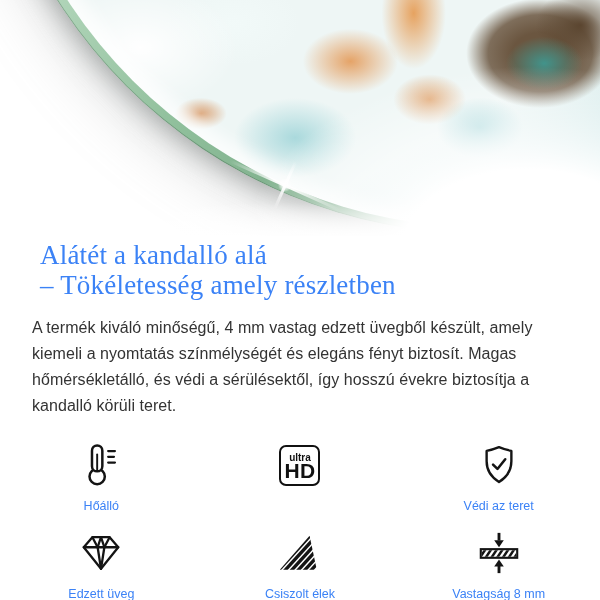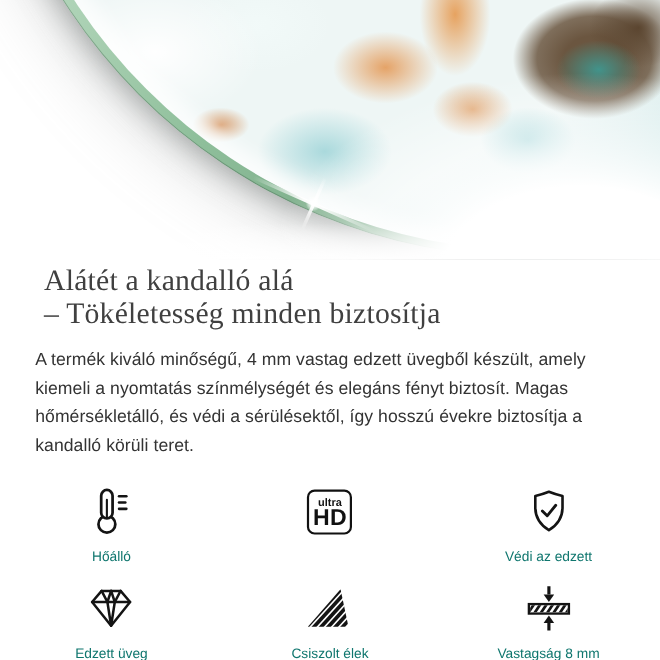--- a/index.html
+++ b/index.html
@@ -43,32 +43,32 @@
     background:linear-gradient(90deg,rgba(255,255,255,0),rgba(255,255,255,0.95) 42% 58%,rgba(255,255,255,0));}
   .sparkle .r2{width:52px;height:2.5px;margin:-1.25px 0 0 -26px;transform:rotate(-66deg);
     background:linear-gradient(90deg,rgba(255,255,255,0),rgba(255,255,255,0.9) 40% 60%,rgba(255,255,255,0));}
   .sparkle .core{position:absolute;left:-7px;top:-7px;width:14px;height:14px;border-radius:50%;
     background:radial-gradient(circle,#fff 15%,rgba(255,255,255,0.55) 45%,rgba(255,255,255,0) 72%);}
 
   
   .title{
     margin:4px 40px 0;
     font-family:"Liberation Serif","DejaVu Serif",serif;
-    font-weight:400;font-size:27px;line-height:30px;color:#404040;letter-spacing:0.2px;
+    font-weight:400;font-size:27px;line-height:30px;color:#3b82f6;letter-spacing:0.2px;
   }
   .desc{
     margin:15px 32px 0;max-width:540px;
     font-size:16px;line-height:26px;color:#333;letter-spacing:0.05px;
   }
 
   
   .features{margin-top:23px;display:grid;grid-template-columns:1fr 1fr 1fr;row-gap:16px;padding:0 2px;}
   .feature{display:flex;flex-direction:column;align-items:center;}
   .f-icon{height:46px;display:flex;align-items:center;justify-content:center;color:#141414;}
-  .f-label{margin-top:11px;font-size:12.5px;color:#0f766e;text-align:center;line-height:15px;}
+  .f-label{margin-top:11px;font-size:12.5px;color:#3b82f6;text-align:center;line-height:15px;}
   svg{display:block;}
   .uhd{width:41px;height:41px;border:2.6px solid #111;border-radius:7px;box-sizing:border-box;
     display:flex;flex-direction:column;align-items:center;justify-content:center;color:#111;}
   .uhd-top{font-size:10px;font-weight:700;line-height:10px;letter-spacing:0;}
   .uhd-bottom{font-size:21px;font-weight:800;line-height:15px;letter-spacing:0.3px;}
 </style>
 </head>
 <body>
 
 <div class="stage">
@@ -77,21 +77,21 @@
     <div class="disc-edge"></div>
     <div class="disc"></div>
     <div class="hero-fade"></div>
     <div class="sparkle">
       <span class="ray r1"></span>
         <span class="ray r2"></span>
         <span class="core"></span>
     </div>
   </div>
 
-  <h1 class="title"><span>Alátét a kandalló alá</span><br><span>– Tökéletesség minden biztosítja</span></h1>
+  <h1 class="title"><span>Alátét a kandalló alá</span><br><span>– Tökéletesség amely részletben</span></h1>
 
   <p class="desc">A termék kiváló minőségű, 4 mm vastag edzett üvegből készült, amely kiemeli a nyomtatás színmélységét és elegáns fényt biztosít. Magas hőmérsékletálló, és védi a sérülésektől, így hosszú évekre biztosítja a kandalló körüli teret.</p>
 
   <div class="features">
 
     <div class="feature">
       <div class="f-icon">
         <svg width="46" height="46" viewBox="0 0 48 48" fill="none" stroke="currentColor" stroke-width="2.6" stroke-linecap="round">
           <circle cx="20" cy="36" r="8"></circle>
           <rect x="14.6" y="3.6" width="10.8" height="27" rx="5.4" fill="#fff"></rect>
@@ -113,21 +113,21 @@
       </div>
     </div>
 
     <div class="feature">
       <div class="f-icon">
         <svg width="44" height="46" viewBox="0 0 48 48" fill="none" stroke="currentColor" stroke-width="2.6" stroke-linecap="round" stroke-linejoin="round">
           <path d="M24 4.5 C29 6.5 33.5 7.8 37.5 8.6 V20 C37.5 30.5 32 37.6 24 42.5 C16 37.6 10.5 30.5 10.5 20 V8.6 C14.5 7.8 19 6.5 24 4.5 Z"></path>
           <polyline points="17.5 23.5 22.3 28.3 30.8 17.8" stroke-width="2.8"></polyline>
         </svg>
       </div>
-      <div class="f-label">Védi az edzett</div>
+      <div class="f-label">Védi az teret</div>
     </div>
 
     <div class="feature">
       <div class="f-icon">
         <svg width="46" height="44" viewBox="0 0 48 44" fill="none" stroke="currentColor" stroke-width="2.4" stroke-linecap="round" stroke-linejoin="round">
           <path d="M6 16 L15 5.5 H33 L42 16 L24 38.5 Z"></path>
           <path d="M6 16 H42"></path>
           <path d="M15 5.5 L20.5 16 L24 38.5 M33 5.5 L27.5 16 L24 38.5"></path>
           <path d="M24 5.5 L20.5 16 M24 5.5 L27.5 16"></path>
         </svg>

